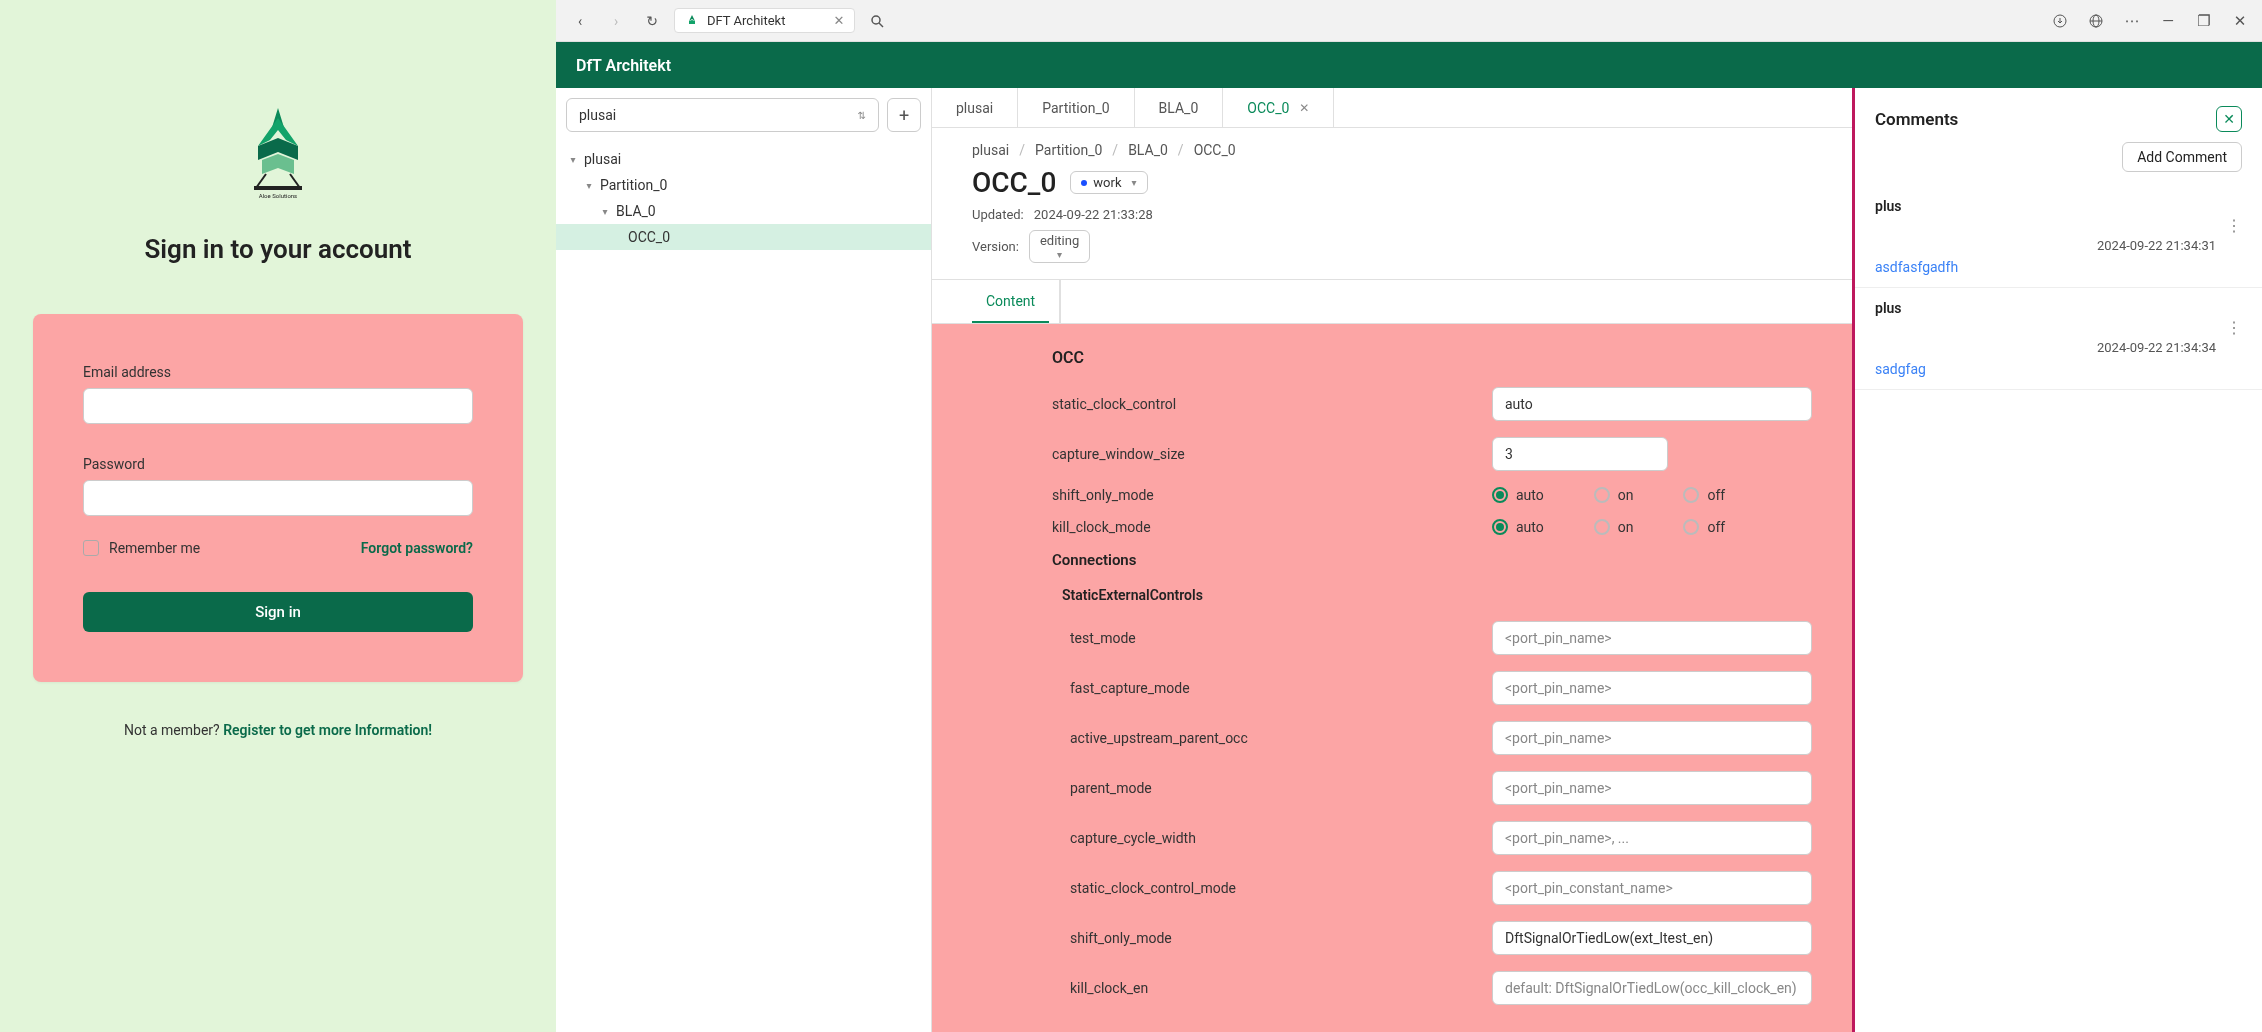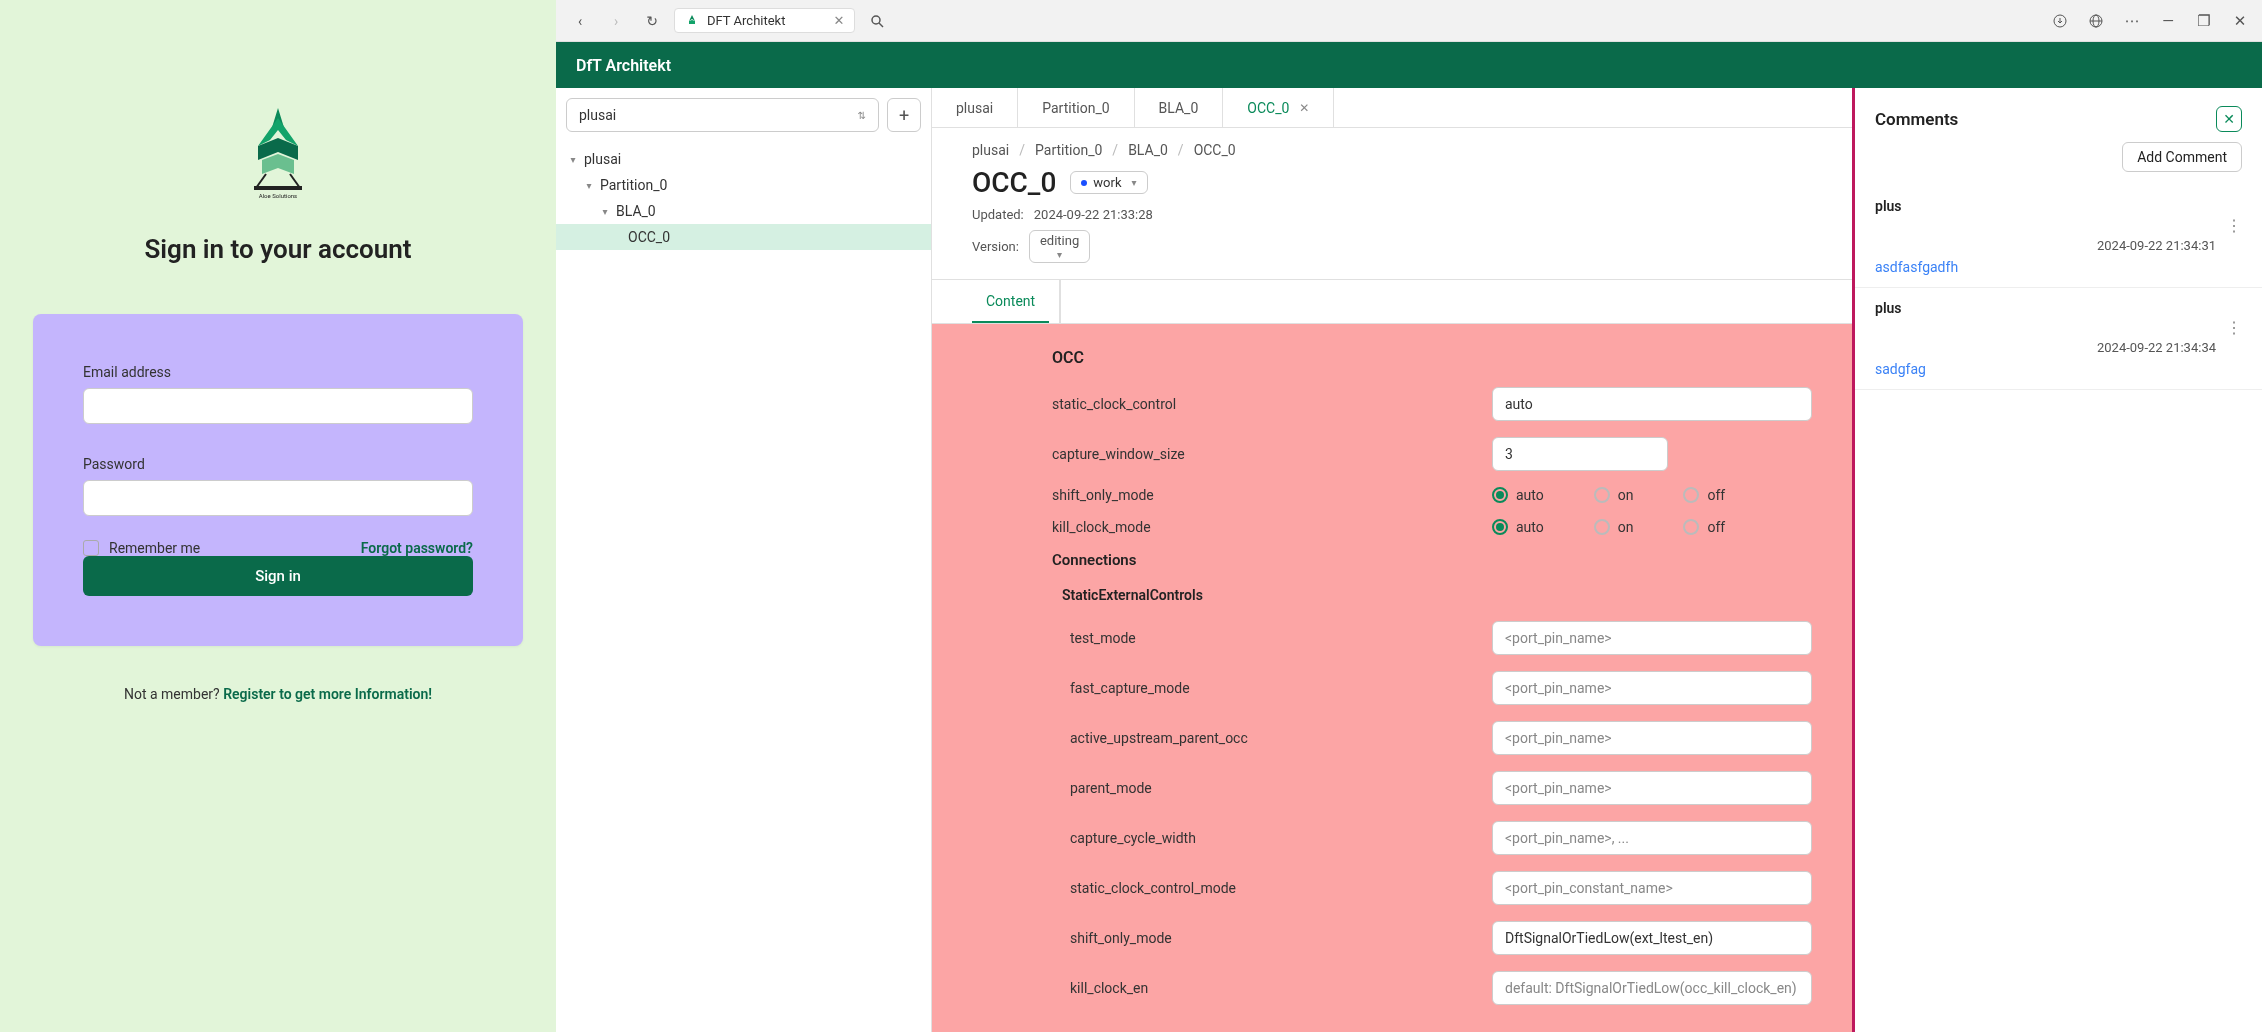--- a/index.html
+++ b/index.html
@@ -3,25 +3,25 @@
 <meta charset="utf-8">
 <style>
 * { margin: 0; padding: 0; box-sizing: border-box; font-family: -apple-system, BlinkMacSystemFont, "Segoe UI", Roboto, sans-serif; }
 body { background: #f5f5f5; width: 2262px; height: 1032px; overflow: hidden; display: flex; }
 
 
 .login-panel { width: 556px; height: 100%; background: #e2f5d9; display: flex; flex-direction: column; align-items: center; padding-top: 100px; }
 .logo-area { margin-bottom: 30px; }
 .logo-svg { width: 100px; height: 100px; }
 .login-title { font-size: 26px; font-weight: 600; color: #222; margin-bottom: 50px; }
-.login-card { background: #c4b5fd; width: 490px; padding: 50px 50px 50px 50px; border-radius: 8px; box-shadow: 0 1px 3px rgba(0,0,0,0.05); }
+.login-card { background: #fca5a5; width: 490px; padding: 50px 50px 50px 50px; border-radius: 8px; box-shadow: 0 1px 3px rgba(0,0,0,0.05); }
 .form-label { display: block; font-size: 14px; color: #333; margin-bottom: 8px; }
 .form-input { width: 100%; height: 36px; border: 1px solid #ccc; border-radius: 6px; padding: 0 10px; font-size: 14px; margin-bottom: 32px; }
 .form-input:last-of-type { margin-bottom: 24px; }
-.remember-row { display: flex; justify-content: space-between; align-items: center; }
+.remember-row { display: flex; justify-content: space-between; align-items: center; margin-bottom: 36px; }
 .remember-left { display: flex; align-items: center; gap: 10px; }
 .remember-checkbox { width: 16px; height: 16px; border: 1px solid #aaa; border-radius: 3px; }
 .remember-text { font-size: 14px; color: #333; }
 .forgot-link { font-size: 14px; color: #0a6a4a; font-weight: 600; }
 .signin-btn { width: 100%; height: 40px; background: #0a6a4a; color: #fff; border: none; border-radius: 6px; font-size: 15px; font-weight: 500; cursor: pointer; }
 .register-row { margin-top: 40px; font-size: 14px; color: #333; }
 .register-link { color: #0a6a4a; font-weight: 600; }
 
 
 .main-app { flex: 1; display: flex; flex-direction: column; height: 100%; }

